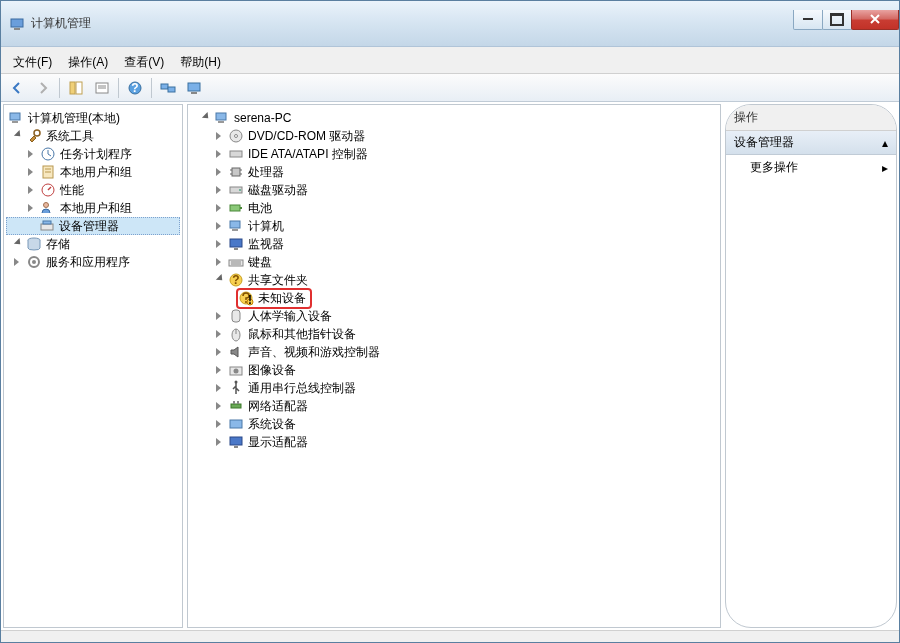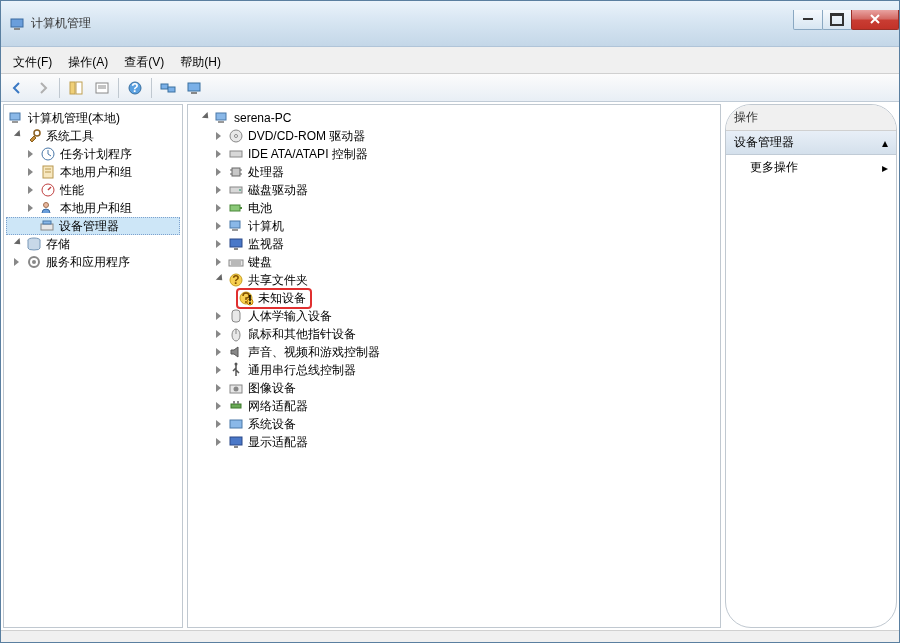--- a/index.html
+++ b/index.html
@@ -419,37 +419,37 @@
               </svg>
             </span>
             <span class="tree-label">声音、视频和游戏控制器</span>
           </div>
 
         <div class="tree-node">
             <span class="indent" style="width:22px"></span>
             <span class="expander closed"></span>
             <span class="tree-icon">
               <svg class="ico" viewBox="0 0 16 16">
+                <rect x="2" y="5" width="12" height="8" fill="#e8e8e8" stroke="#888"></rect>
+                <circle cx="8" cy="9" r="2.5" fill="#888"></circle>
+              </svg>
+            </span>
+            <span class="tree-label">图像设备</span>
+          </div>
+
+        <div class="tree-node">
+            <span class="indent" style="width:22px"></span>
+            <span class="expander closed"></span>
+            <span class="tree-icon">
+              <svg class="ico" viewBox="0 0 16 16">
                 <path d="M8 2 L8 14 M8 6 L5 9 M8 8 L11 11" fill="none" stroke="#555" stroke-width="1.5"></path>
                 <circle cx="8" cy="2" r="1.5" fill="#555"></circle>
               </svg>
             </span>
             <span class="tree-label">通用串行总线控制器</span>
-          </div>
-
-        <div class="tree-node">
-            <span class="indent" style="width:22px"></span>
-            <span class="expander closed"></span>
-            <span class="tree-icon">
-              <svg class="ico" viewBox="0 0 16 16">
-                <rect x="2" y="5" width="12" height="8" fill="#e8e8e8" stroke="#888"></rect>
-                <circle cx="8" cy="9" r="2.5" fill="#888"></circle>
-              </svg>
-            </span>
-            <span class="tree-label">图像设备</span>
           </div>
 
         <div class="tree-node">
             <span class="indent" style="width:22px"></span>
             <span class="expander closed"></span>
             <span class="tree-icon">
               <svg class="ico" viewBox="0 0 16 16">
                 <rect x="3" y="6" width="10" height="4" fill="#6aa858" stroke="#3a7828"></rect>
                 <rect x="5" y="3" width="2" height="3" fill="#888"></rect>
                 <rect x="9" y="3" width="2" height="3" fill="#888"></rect>

